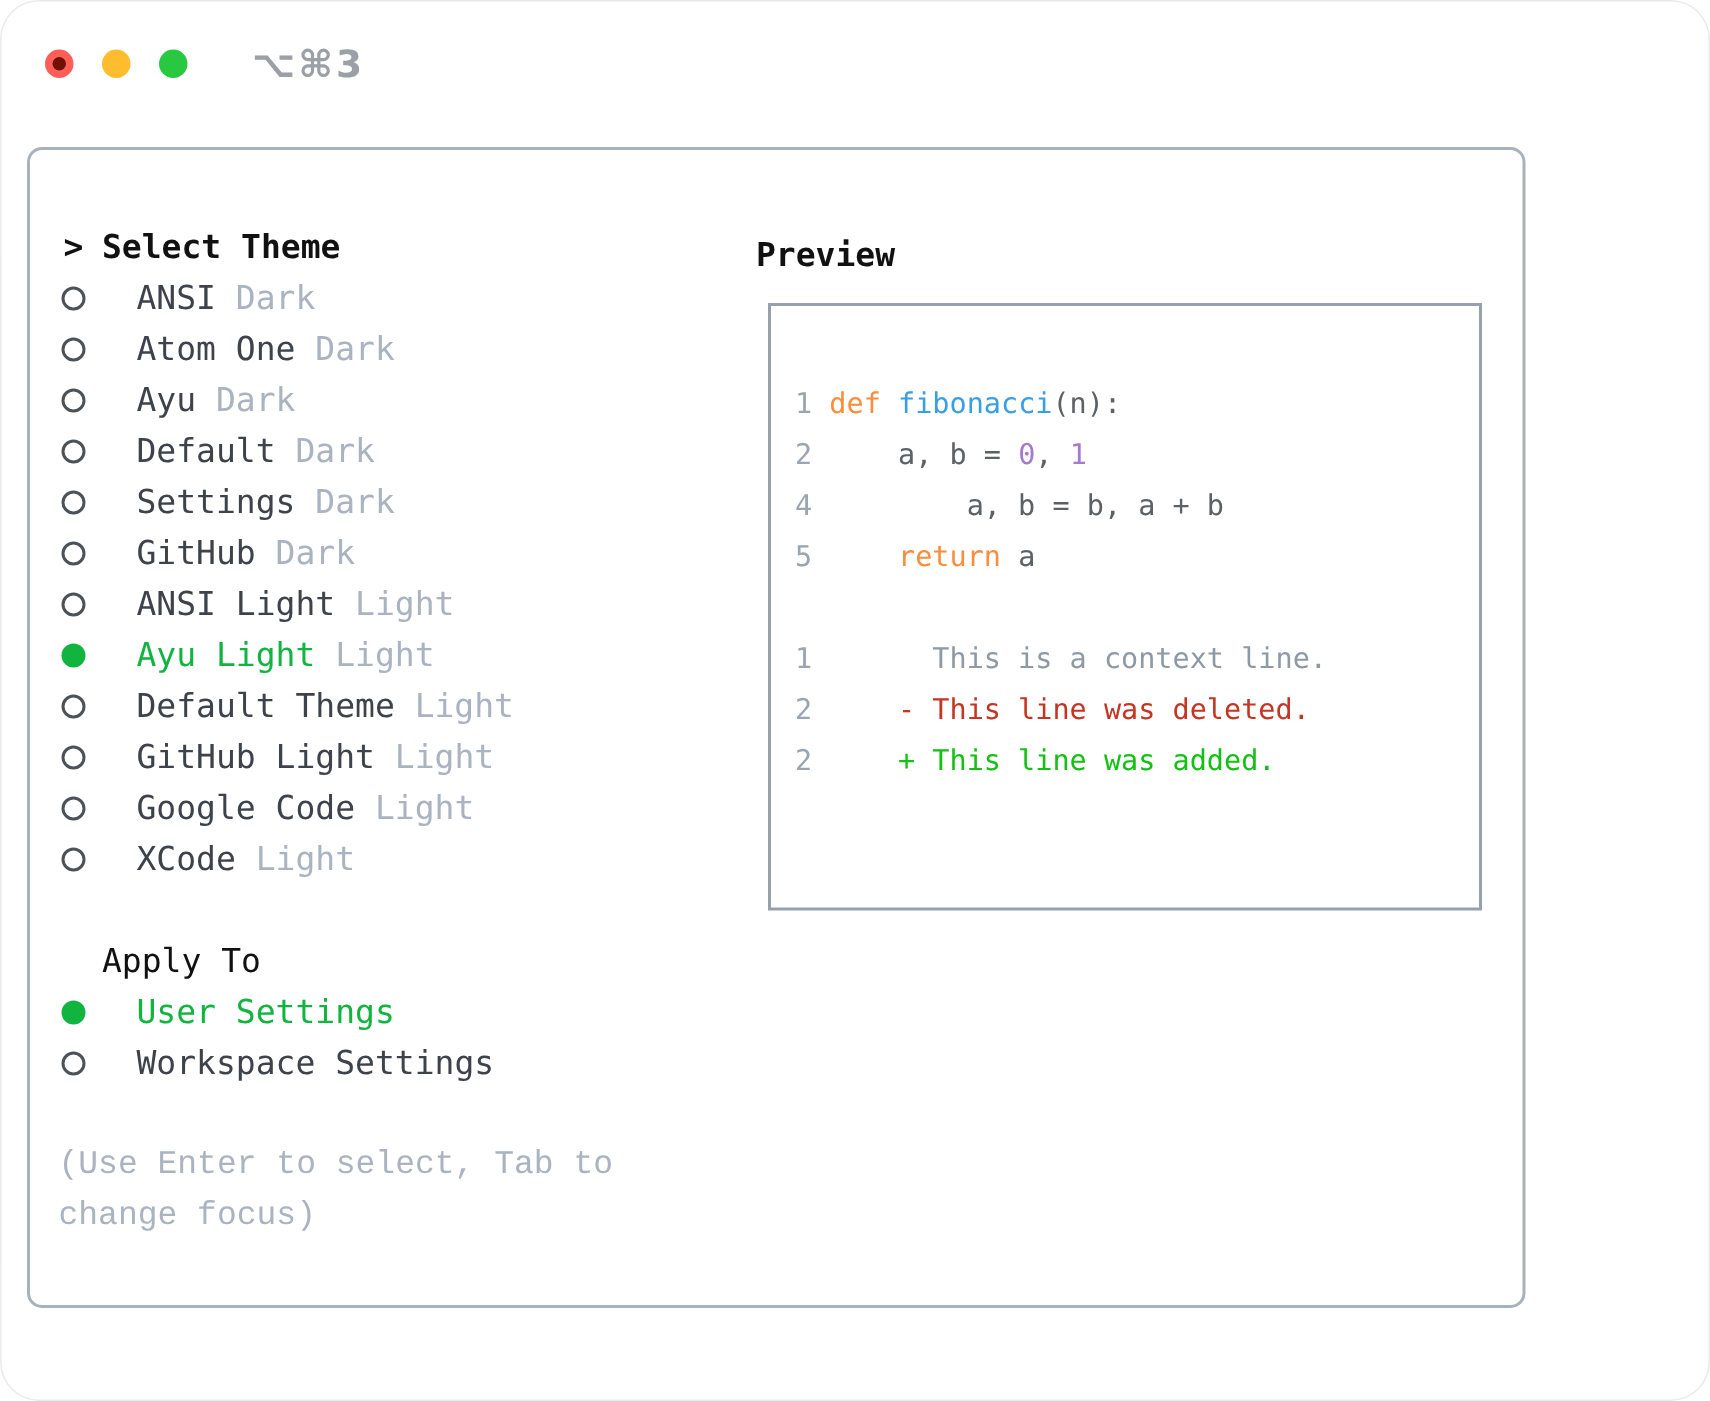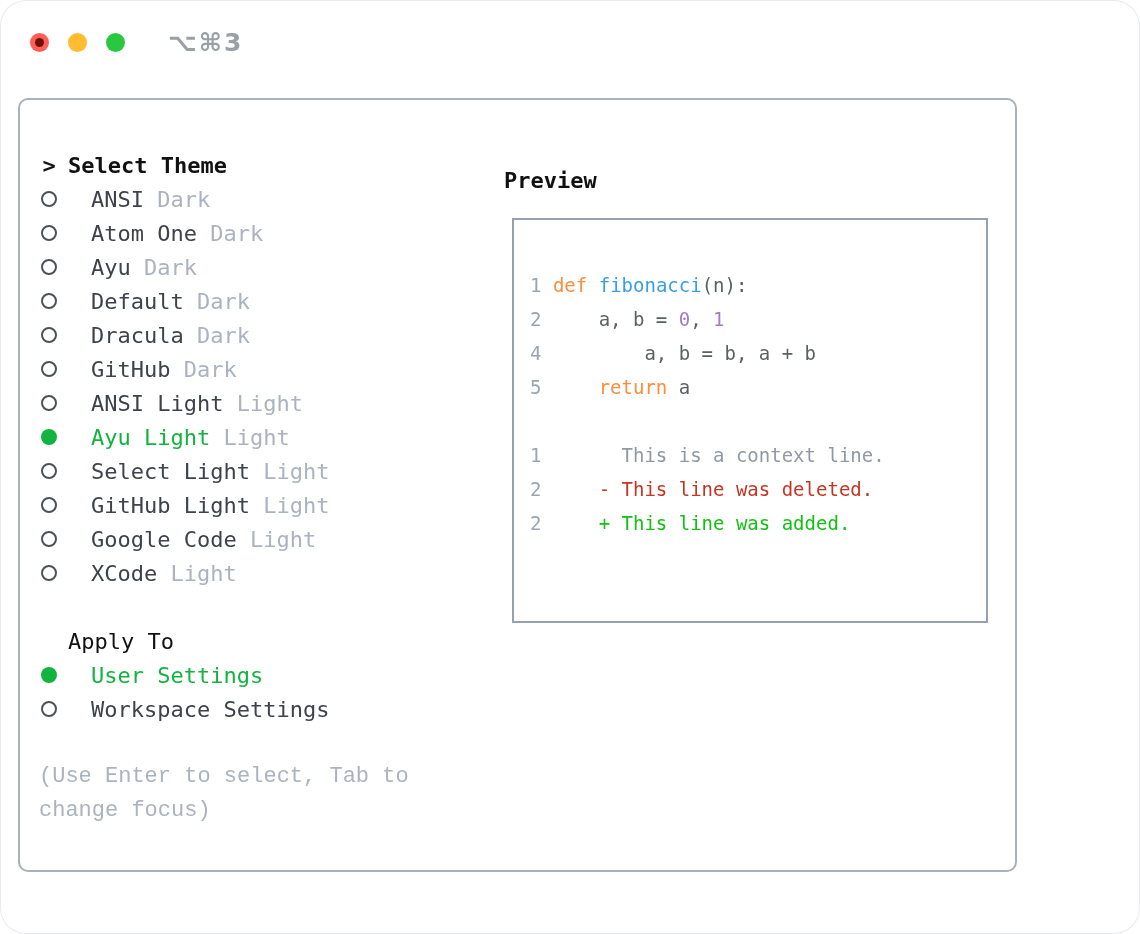--- a/index.html
+++ b/index.html
@@ -34,23 +34,23 @@
   .circle{width:12px;height:12px;border:2px solid var(--radio_ring);border-radius:50%;box-sizing:content-box;}
   .circle.filled{width:16px;height:16px;border:none;background:var(--selection);}
   .t-head{color:var(--heading);font-weight:bold;text-align:center;}
   .t-sub{color:var(--heading);}
   .t-name{color:var(--item_text);margin-left:23px;}
   .t-name.sel{color:var(--selection);}
   .t-var{color:var(--muted);margin-left:1ch;}
   .spacer{height:34px;}
   .hint{color:var(--muted);line-height:34px;white-space:pre;font-family:Liberation Mono, monospace;}
   
-  .preview-label{position:absolute;left:484px;top:64px;font-size:22px;font-weight:bold;color:var(--heading);line-height:34px;}
+  .preview-label{position:absolute;left:484px;top:54px;font-size:22px;font-weight:bold;color:var(--heading);line-height:34px;}
   .preview-box{
-    position:absolute;left:492px;top:118px;width:476px;height:405px;
+    position:absolute;left:492px;top:102px;width:476px;height:405px;
     border:2px solid var(--preview_border);box-sizing:border-box;
     padding:48px 16px 0 16px;overflow:hidden;
   }
   .code-line{white-space:pre;font-size:19px;line-height:34px;height:34px;}
   .code-gap{height:34px;}
   .tok-linenum{color:var(--linenum);}
   .tok-fg{color:var(--fg);}
   .tok-keyword{color:var(--keyword);}
   .tok-function{color:var(--function);}
   .tok-number{color:var(--number);}
@@ -77,25 +77,25 @@
       <div class="row">
         <span class="marker-box"><span class="prompt">&gt;</span></span>
         <span class="t-head">Select Theme</span>
       </div>
 
       <div id="theme-list">
           <div class="row"><span class="marker-box"><span class="circle"></span></span><span class="t-name">ANSI</span><span class="t-var">Dark</span></div>
           <div class="row"><span class="marker-box"><span class="circle"></span></span><span class="t-name">Atom One</span><span class="t-var">Dark</span></div>
           <div class="row"><span class="marker-box"><span class="circle"></span></span><span class="t-name">Ayu</span><span class="t-var">Dark</span></div>
           <div class="row"><span class="marker-box"><span class="circle"></span></span><span class="t-name">Default</span><span class="t-var">Dark</span></div>
-          <div class="row"><span class="marker-box"><span class="circle"></span></span><span class="t-name">Dracula</span><span class="t-var">Dark</span></div>
+          <div class="row"><span class="marker-box"><span class="circle"></span></span><span class="t-name">Settings</span><span class="t-var">Dark</span></div>
           <div class="row"><span class="marker-box"><span class="circle"></span></span><span class="t-name">GitHub</span><span class="t-var">Dark</span></div>
           <div class="row"><span class="marker-box"><span class="circle"></span></span><span class="t-name">ANSI Light</span><span class="t-var">Light</span></div>
           <div class="row"><span class="marker-box"><span class="circle filled"></span></span><span class="t-name sel">Ayu Light</span><span class="t-var">Light</span></div>
-          <div class="row"><span class="marker-box"><span class="circle"></span></span><span class="t-name">Select Light</span><span class="t-var">Light</span></div>
+          <div class="row"><span class="marker-box"><span class="circle"></span></span><span class="t-name">Default Theme</span><span class="t-var">Light</span></div>
           <div class="row"><span class="marker-box"><span class="circle"></span></span><span class="t-name">GitHub Light</span><span class="t-var">Light</span></div>
           <div class="row"><span class="marker-box"><span class="circle"></span></span><span class="t-name">Google Code</span><span class="t-var">Light</span></div>
           <div class="row"><span class="marker-box"><span class="circle"></span></span><span class="t-name">XCode</span><span class="t-var">Light</span></div>
         </div>
 
       <div class="spacer"></div>
 
       <div class="row">
         <span class="marker-box"></span>
         <span class="t-sub">Apply To</span>

